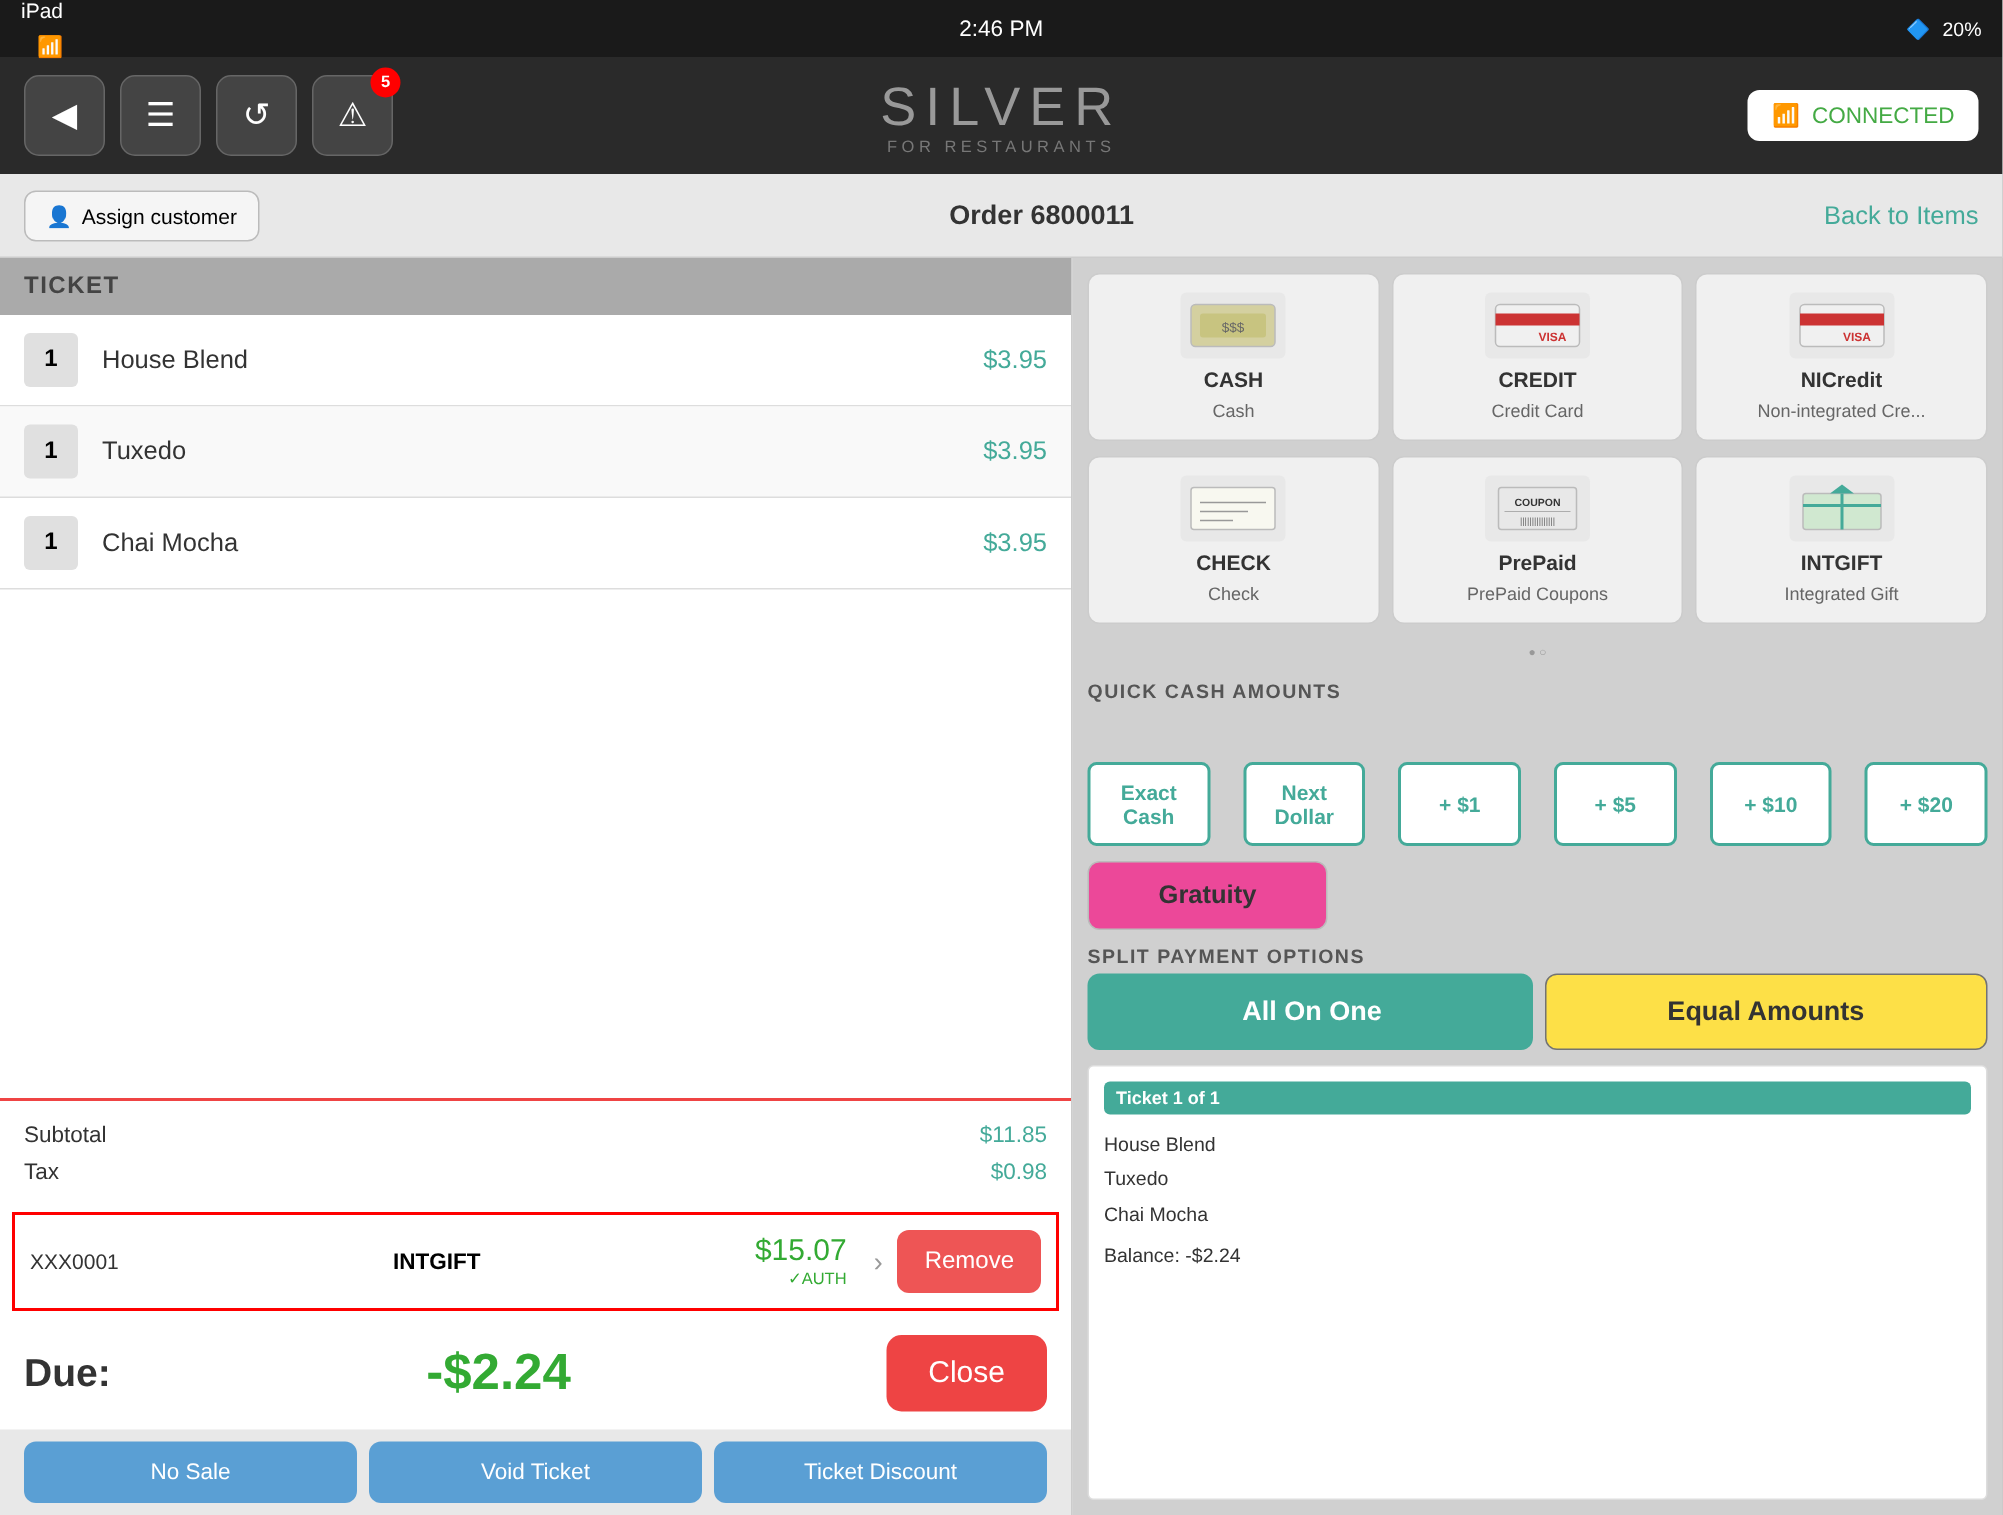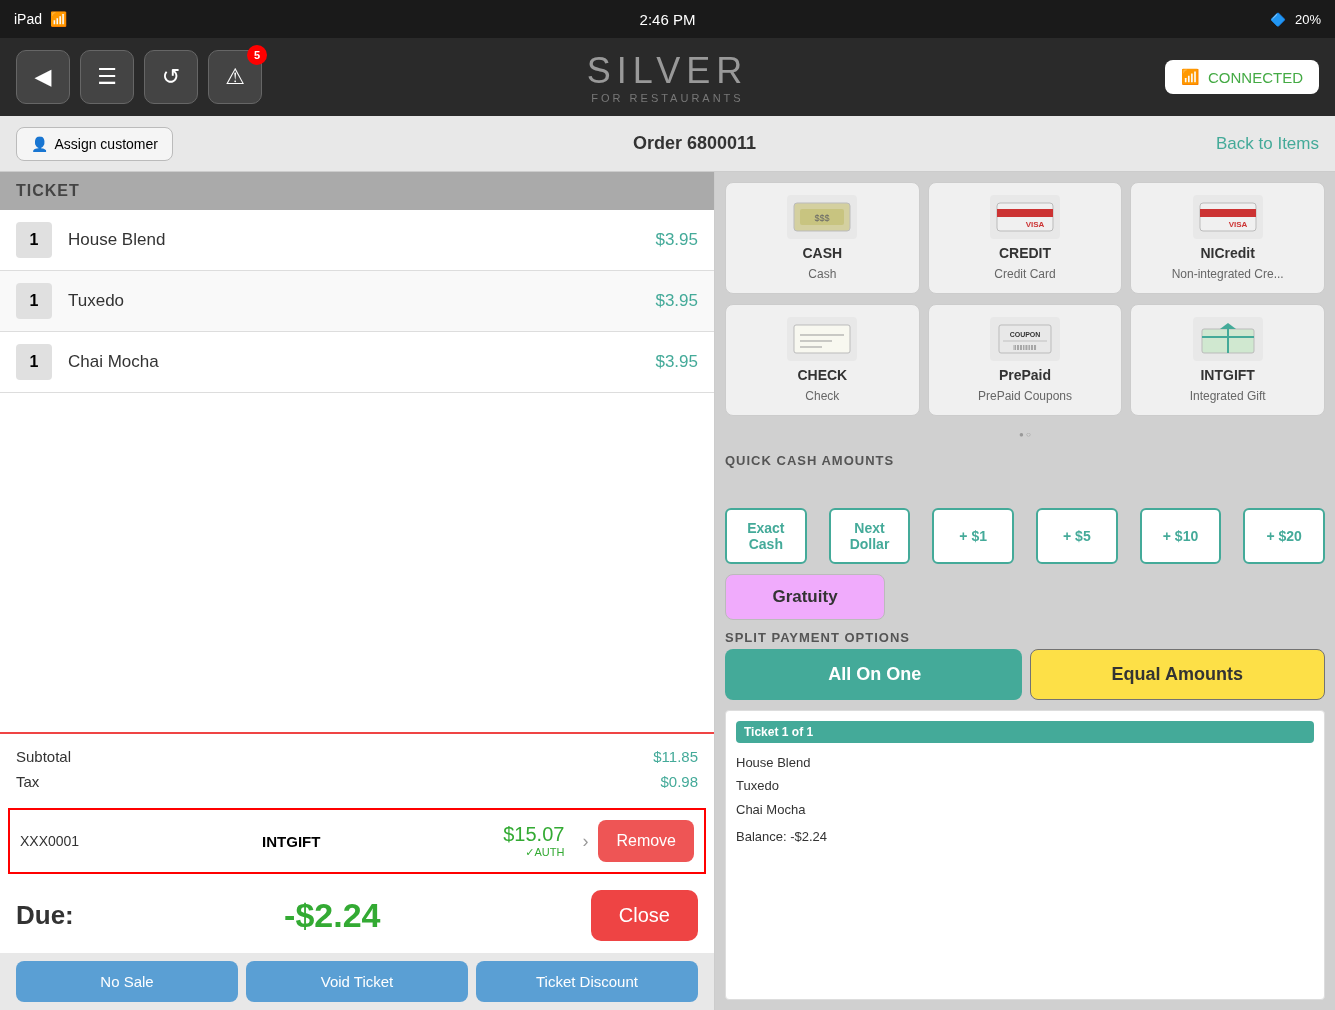--- a/index.html
+++ b/index.html
@@ -9,21 +9,21 @@
     #status-bar {
       height: 38px;
       background: #1a1a1a;
       display: flex;
       align-items: center;
       justify-content: space-between;
       padding: 0 14px;
       color: white;
       font-size: 14px;
     }
-    .status-left { display: flex; align-items: flex-start; gap: 8px; }
+    .status-left { display: flex; align-items: flex-end; gap: 8px; flex-direction: column; }
     .status-center { position: absolute; left: 50%; transform: translateX(-50%); font-size: 15px; font-weight: 500; }
     .status-right { display: flex; align-items: center; gap: 8px; font-size: 13px; }
 
     
     #toolbar {
       height: 78px;
       background: #2a2a2a;
       display: flex;
       align-items: center;
       justify-content: space-between;
@@ -185,21 +185,21 @@
     .section-title { font-size: 13px; color: #555; letter-spacing: 1px; font-weight: 600; margin-bottom: 4px; }
     .quick-cash-row { display: flex; gap: 22px; margin-top: 40px; }
     .quick-cash-btn {
       flex: 1; background: white; border: 2px solid #4a9; border-radius: 6px;
       padding: 10px 6px; font-size: 14px; font-weight: 700; color: #4a9;
       cursor: pointer; text-align: center;
     }
 
     
     .gratuity-btn {
-      background: #f0abfc; border: 1px solid #bbb; border-radius: 8px;
+      background: #ec4899; border: 1px solid #bbb; border-radius: 8px;
       padding: 12px 20px; font-size: 17px; font-weight: 600; color: #333;
       cursor: pointer; text-align: center; width: 160px;
     }
 
     
     .split-row { display: flex; gap: 8px; }
     .split-btn {
       flex: 1; padding: 14px; border: none; border-radius: 8px;
       font-size: 18px; font-weight: 600; cursor: pointer;
     }

